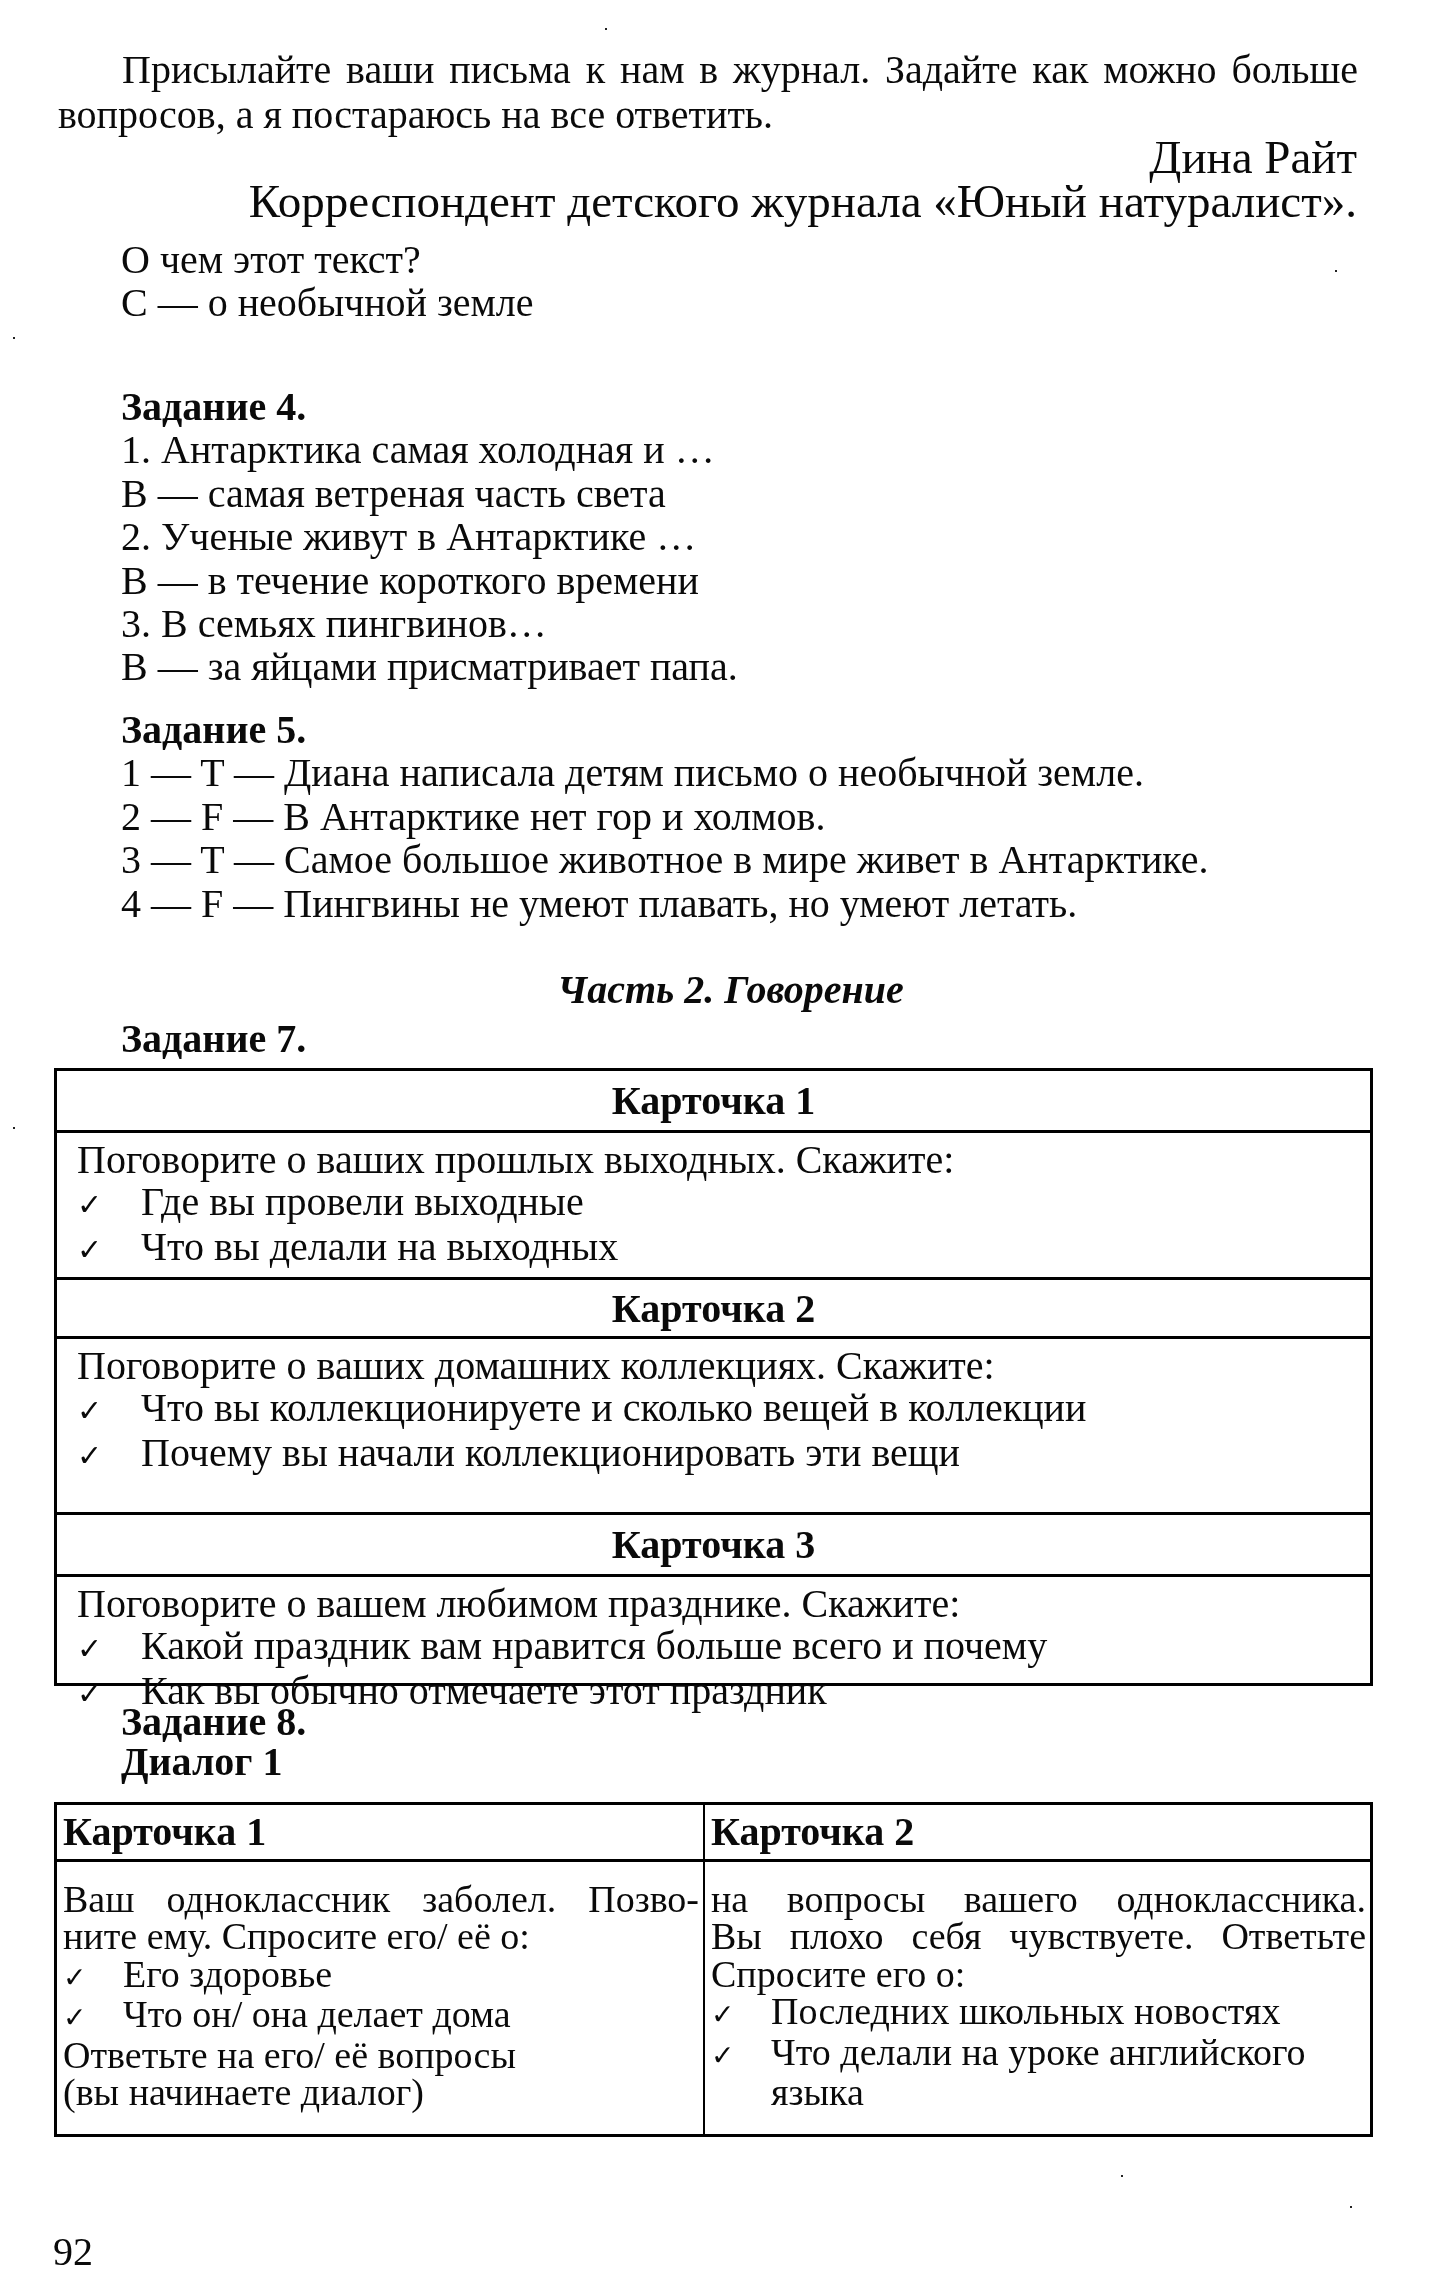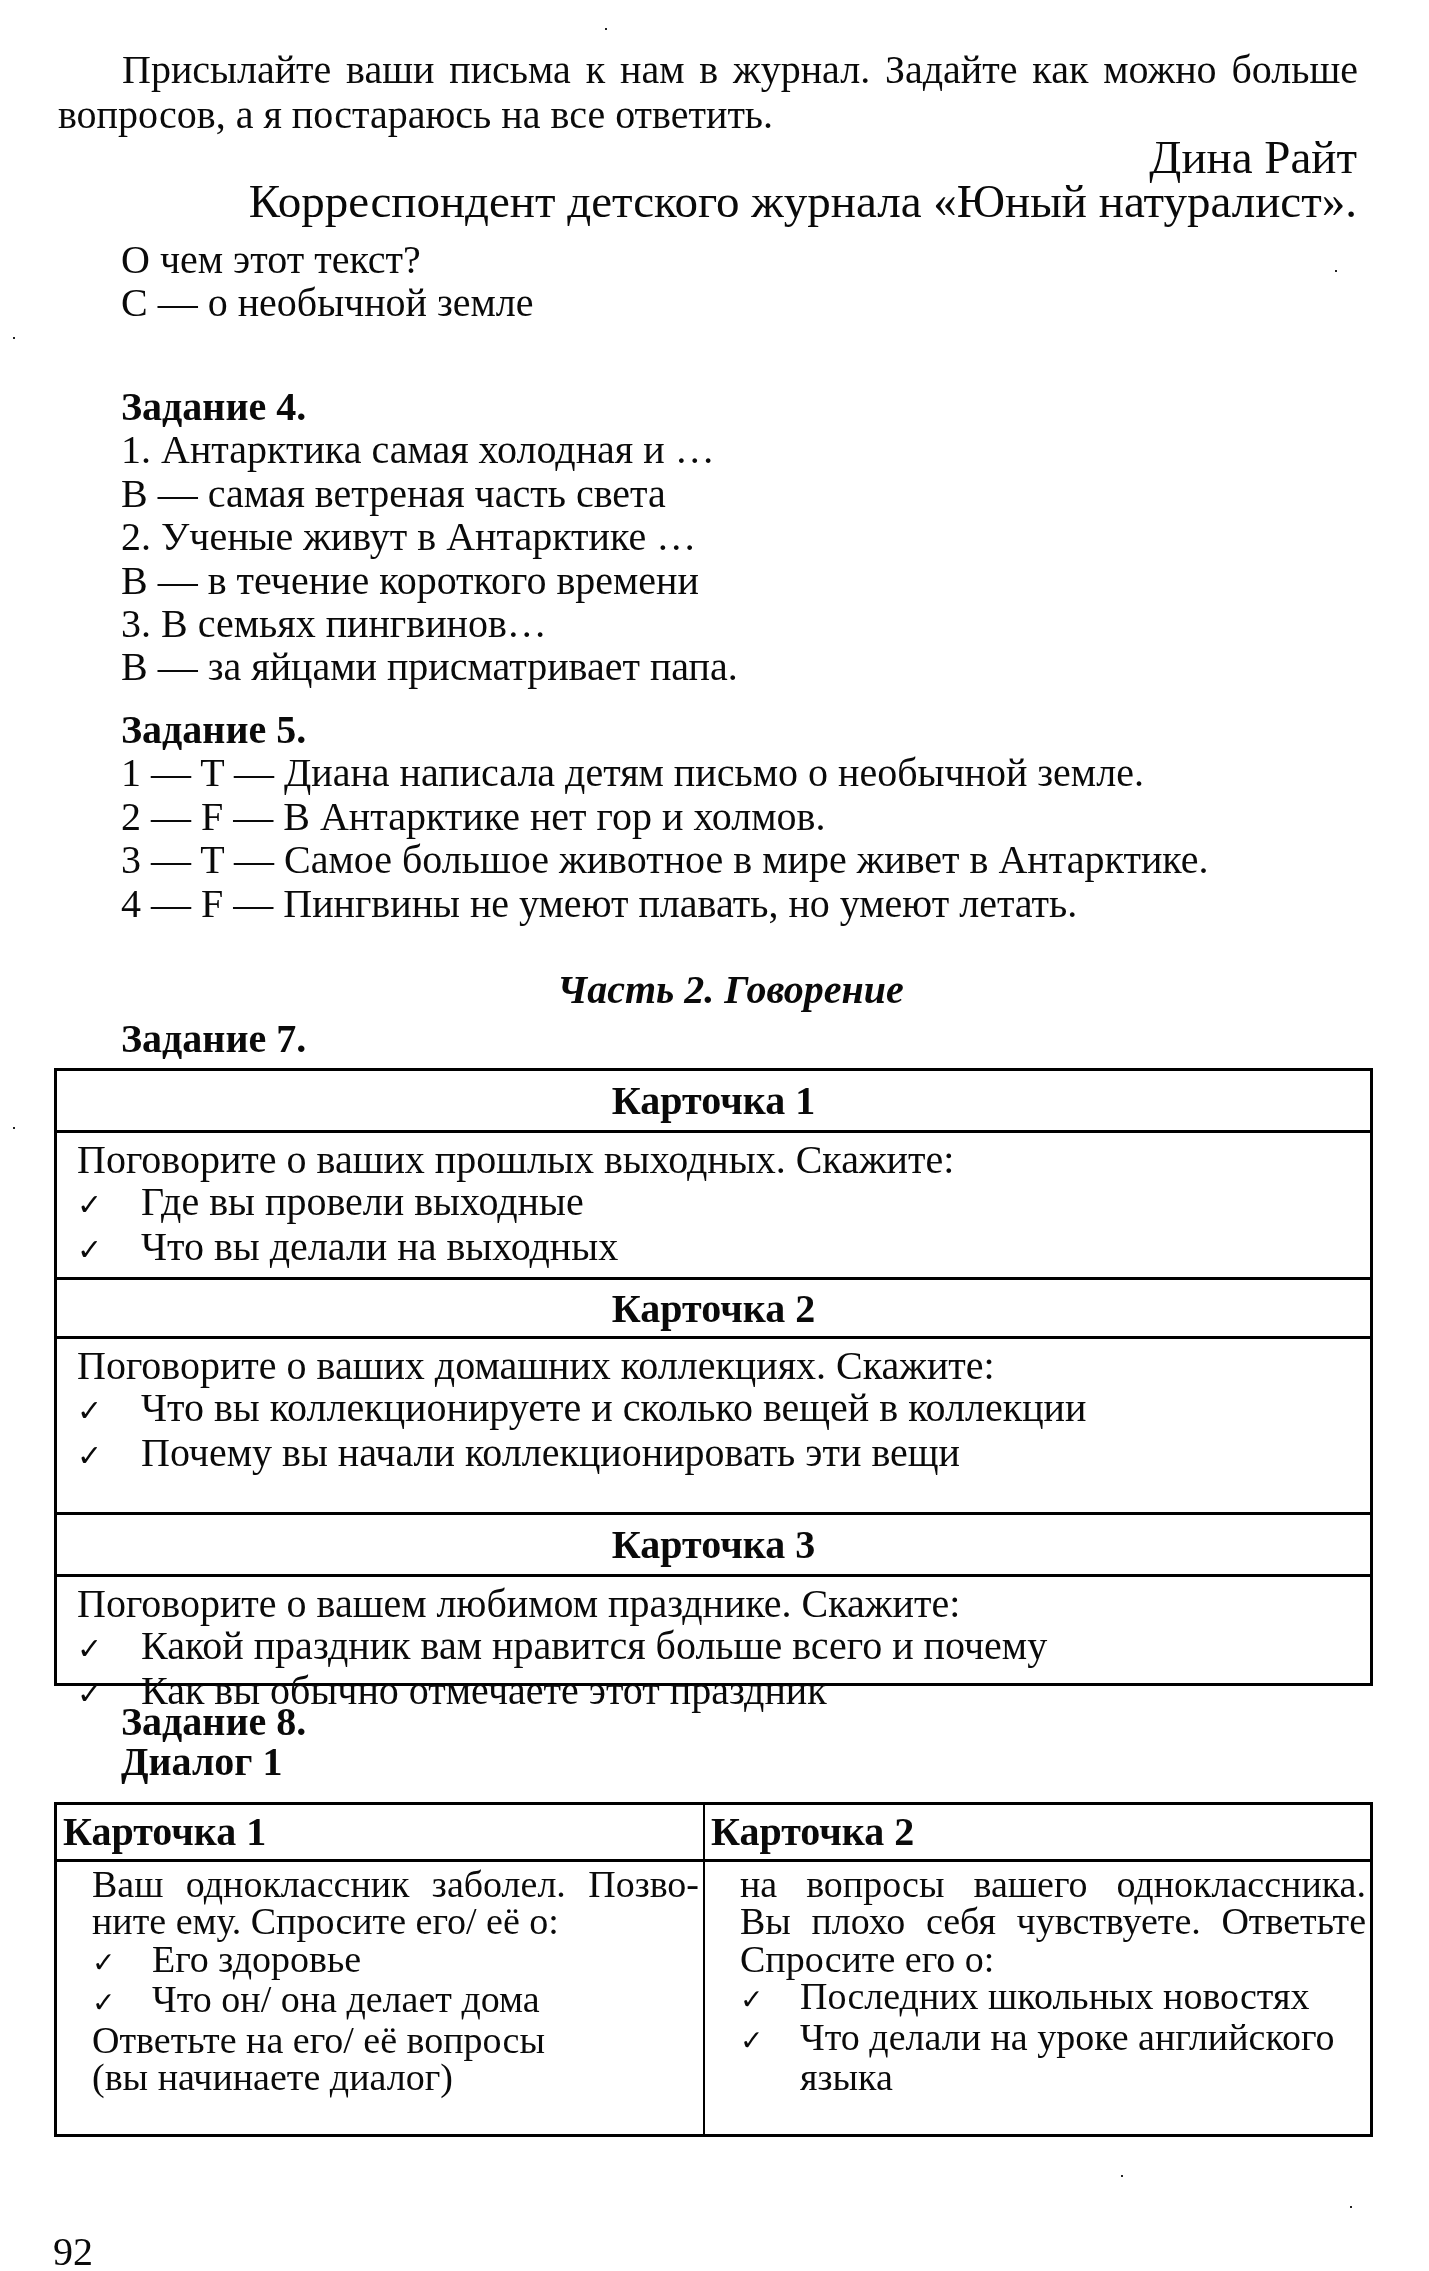--- a/index.html
+++ b/index.html
@@ -27,21 +27,21 @@
   .card-body .row { display: block; white-space: nowrap; }
   .check { display: inline-block; width: 64px; font-family: "DejaVu Sans", sans-serif; font-size: 30px; }
 
   
   .dialog { position: absolute; left: 54px; top: 1802px; width: 1319px; height: 335px;
             border: 3px solid #000; box-sizing: border-box; display: grid;
             grid-template-columns: 648px 1fr; grid-template-rows: 57px 1fr; }
   .dcell { box-sizing: border-box; }
   .dcell.h { border-bottom: 3px solid #000; font-weight: bold; font-size: 40px; line-height: 54px; padding-left: 6px; }
   .dcell.left { border-right: 2px solid #000; }
-  .dcell.b { padding: 4px 4px 0 6px; font-size: 38px; line-height: 37.4px; margin-left: 29px; }
+  .dcell.b { padding: 19px 4px 0 6px; font-size: 38px; line-height: 37.4px; }
   .dcell.b .row { display: block; white-space: nowrap; }
   .dcell.b .just { display: block; text-align: justify; text-align-last: justify; white-space: normal; }
   .dcell.b .check { width: 60px; font-size: 28px; }
   .dcell.b .indent { padding-left: 60px; }
 
   .page-num { position: absolute; left: 53px; top: 2182px; font-size: 40px; line-height: 44px; margin-top: 48px; }
   .speck { position: absolute; width: 2px; height: 2px; background: #222; }
 </style>
 </head>
 <body>

